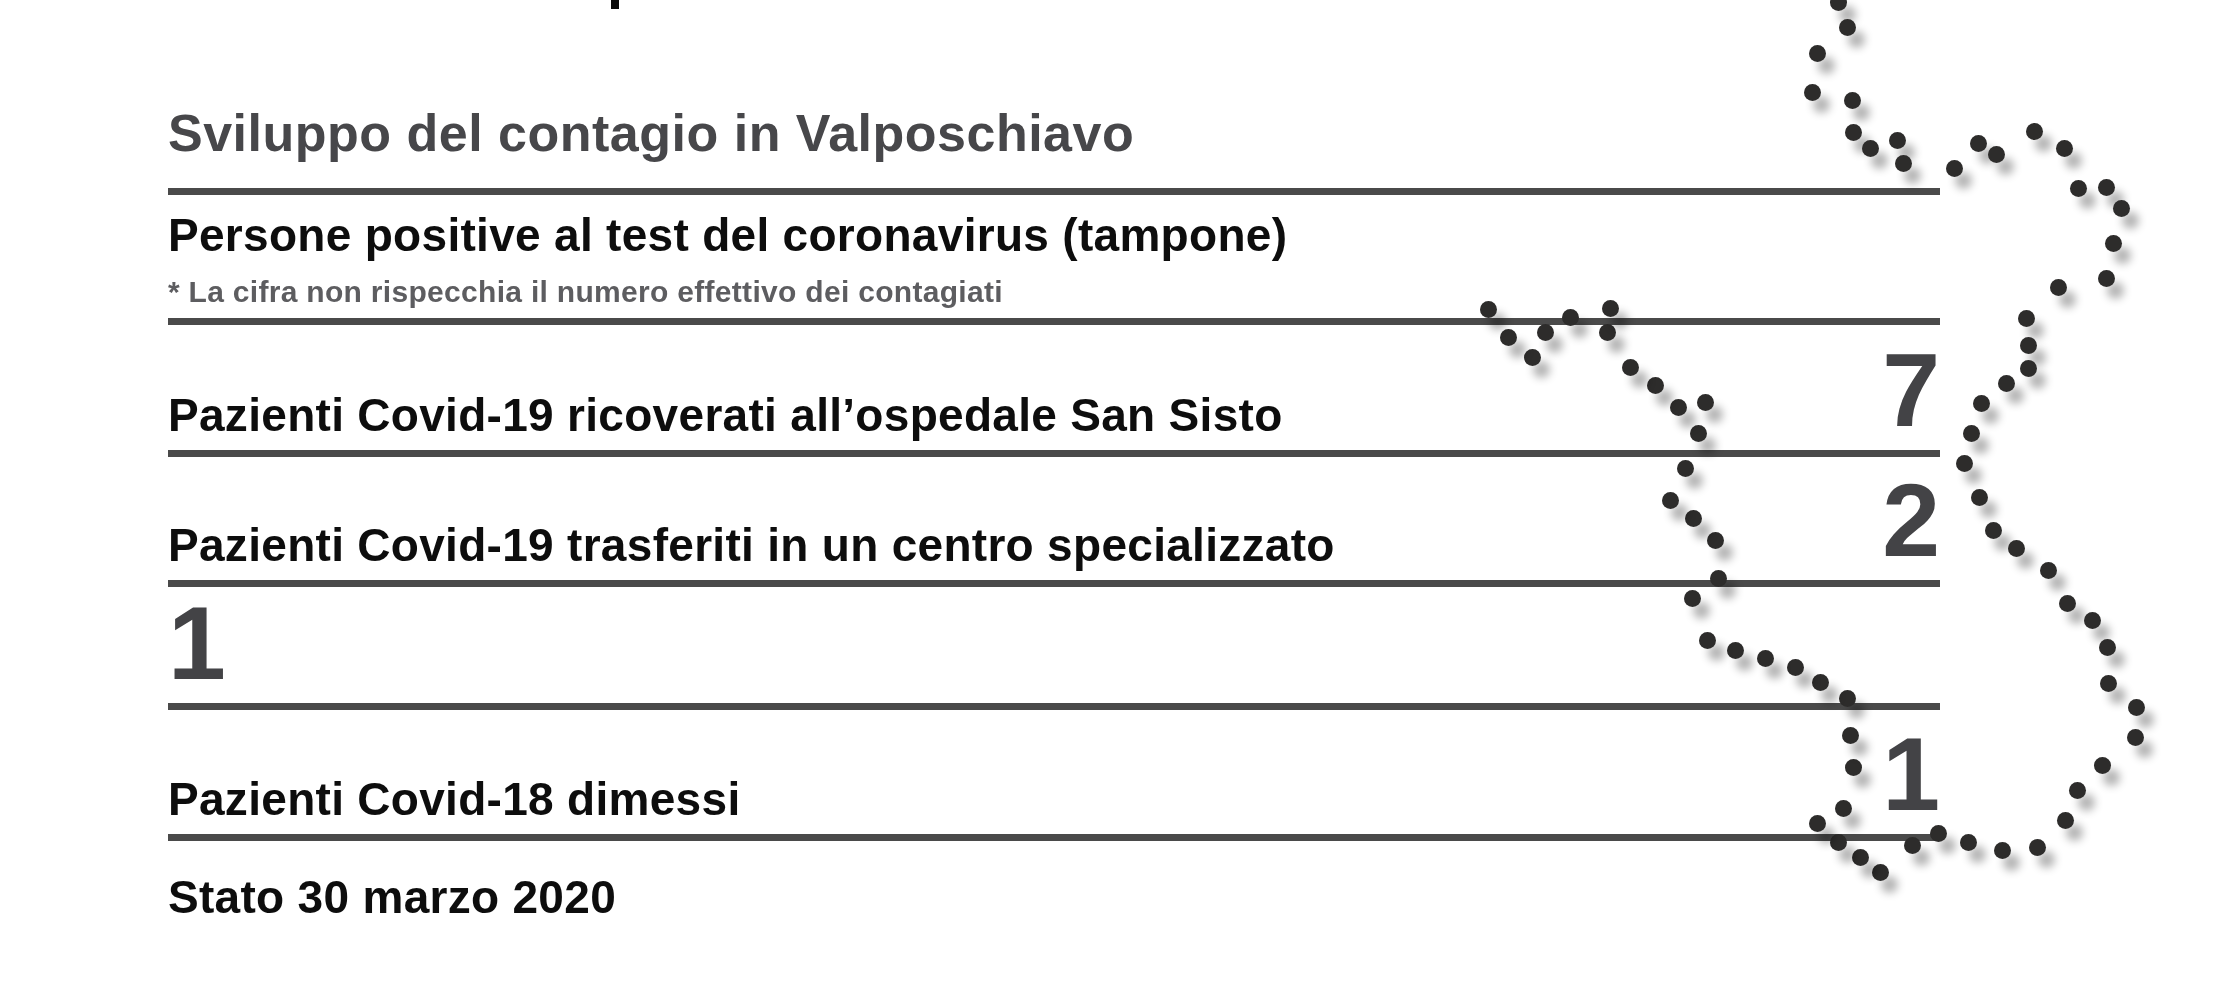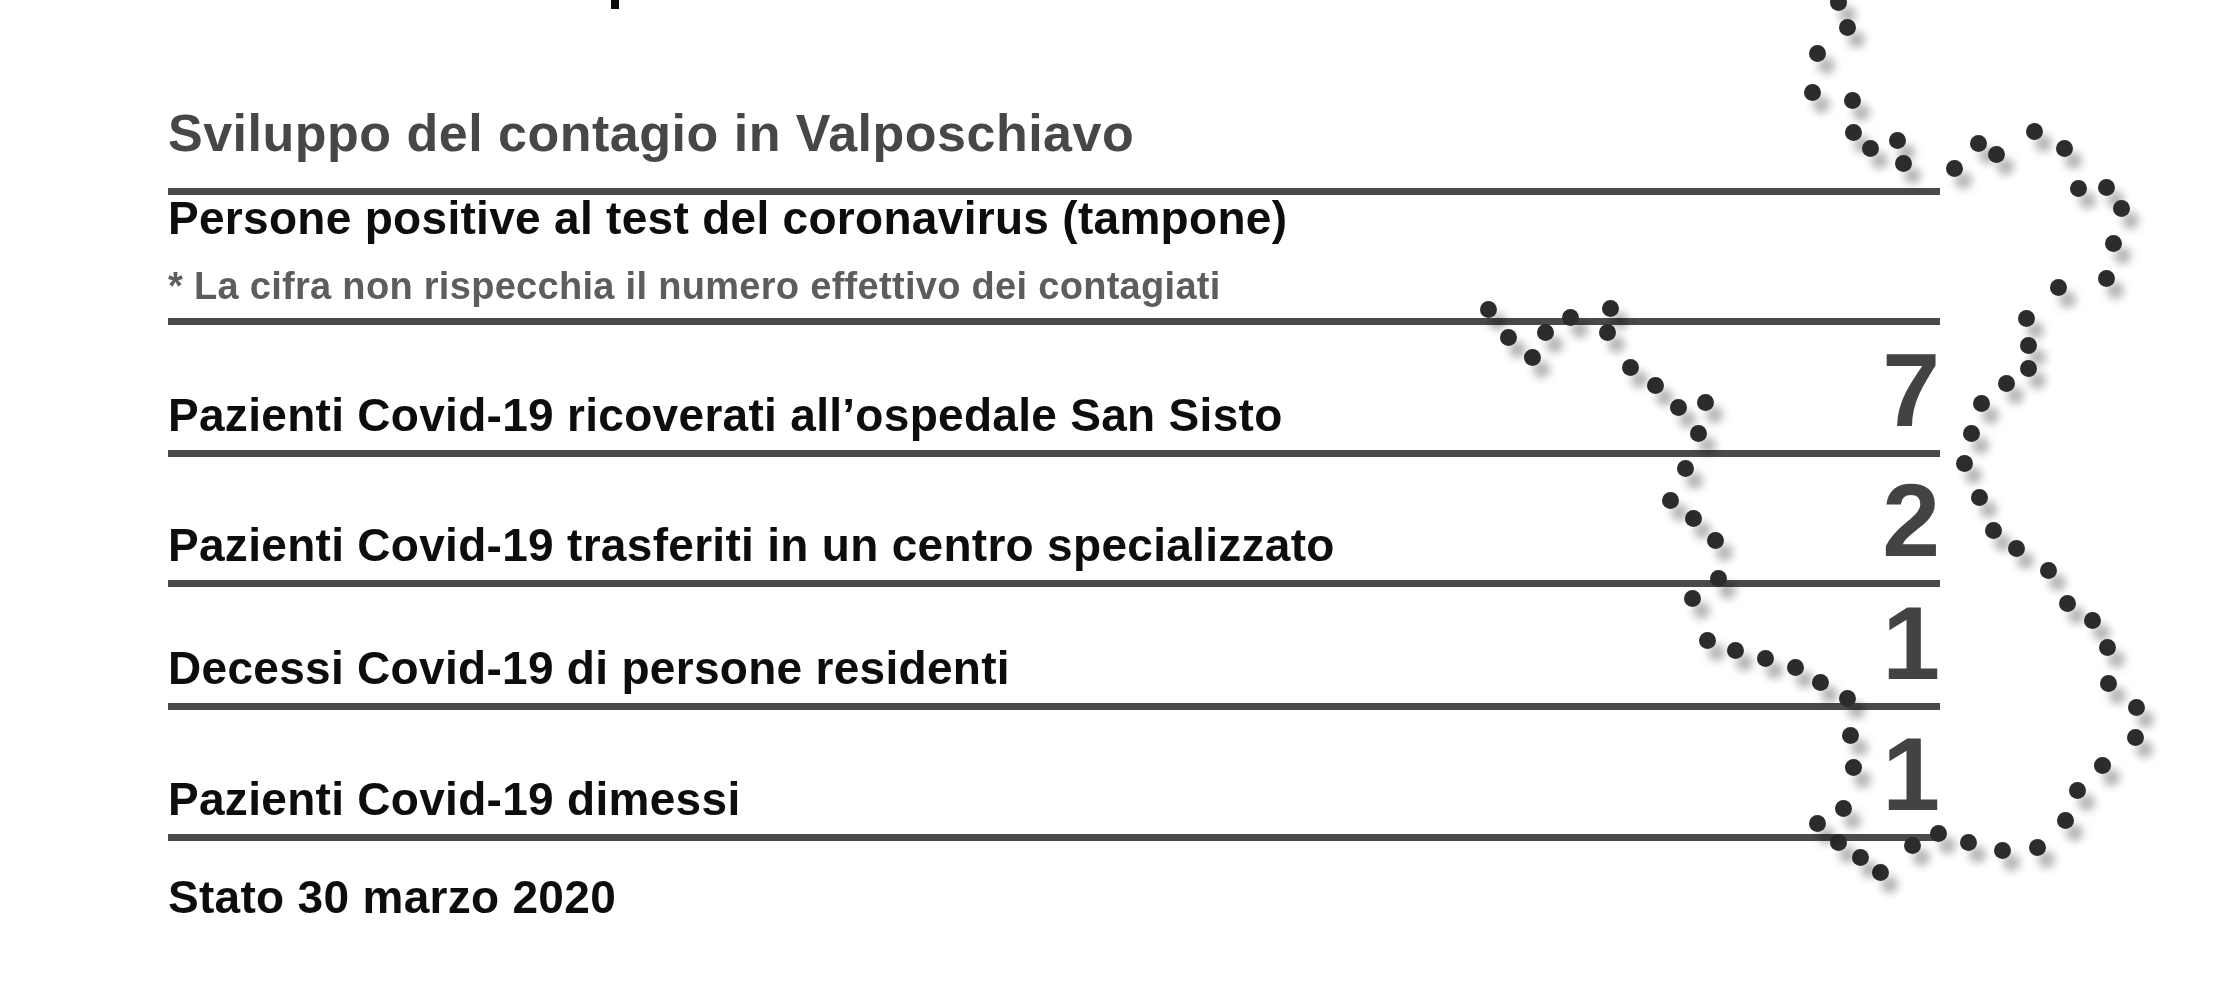--- a/index.html
+++ b/index.html
@@ -57,24 +57,24 @@
   }
   .row-label {
     font-size: 46px;
     font-weight: bold;
     line-height: 1.18;
     color: var(--c-label, #0d0d0d);
     letter-spacing: 0.3px;
     white-space: nowrap;
   }
   .row-footnote {
-    font-size: 38px;
+    font-size: 30px;
     font-weight: bold;
     line-height: 1.2;
-    margin-top: 19px;
+    margin-top: 12px;
     color: var(--c-footnote, #5d5d60);
     letter-spacing: 0.3px;
     white-space: nowrap;
   }
   .num {
     position: relative;
     font-size: 104px;
     font-weight: bold;
     line-height: 1;
     color: var(--c-number, #434346);
@@ -137,26 +137,25 @@
     <div class="row-label">Pazienti Covid-19 ricoverati all’ospedale San Sisto</div>
     <div class="num"><span>7</span></div>
   </div>
 
   <div class="row" style="top:458px;height:114px">
     <div class="row-label">Pazienti Covid-19 trasferiti in un centro specializzato</div>
     <div class="num"><span>2</span></div>
   </div>
 
   <div class="row" style="top:588px;height:107px">
-    <div class="row-label">Decessi Covid-19 di persone residenti</div>
     <div class="num"><span>1</span></div>
   </div>
 
   <div class="row" style="top:711px;height:115px">
-    <div class="row-label">Pazienti Covid-19 dimessi</div>
+    <div class="row-label">Pazienti Covid-18 dimessi</div>
     <div class="num"><span>1</span></div>
   </div>
 
   <div class="footer">Stato 30 marzo 2020</div>
 
   <div id="map-dots">
       <div class="dot" style="left: 1829.5px; top: -6.5px;"></div>
       <div class="dot" style="left: 1838.5px; top: 18.5px;"></div>
       <div class="dot" style="left: 1808.5px; top: 44.5px;"></div>
       <div class="dot" style="left: 1803.5px; top: 83.5px;"></div>

